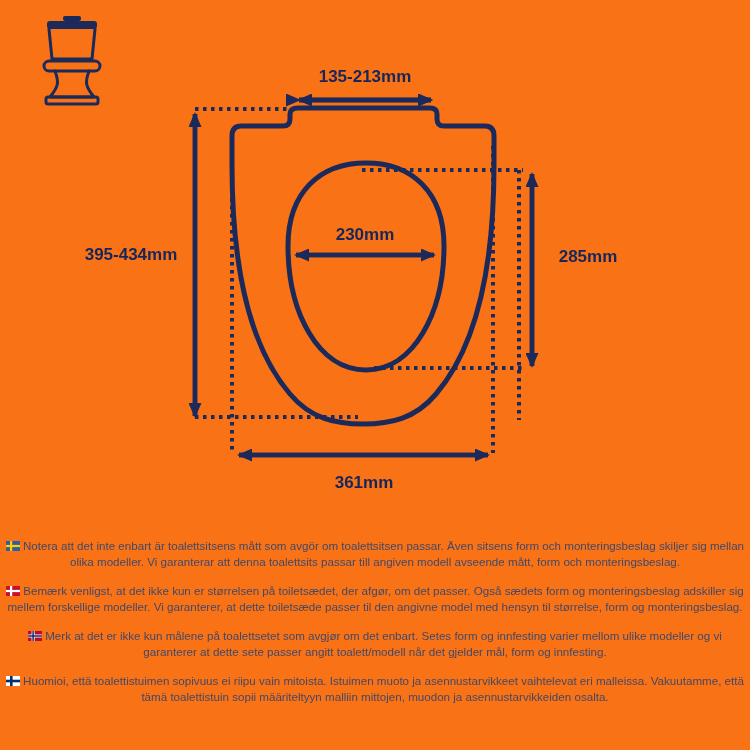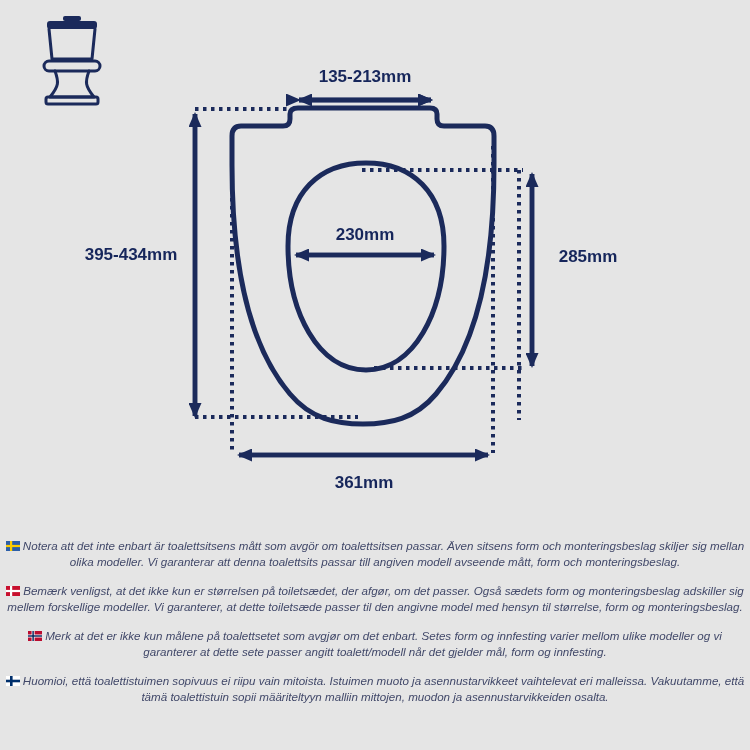--- a/index.html
+++ b/index.html
@@ -1,21 +1,21 @@
 <!DOCTYPE html>
 <html><head>
 <meta charset="utf-8">
 <style>
   * { margin: 0; padding: 0; box-sizing: border-box; }
   html, body { background: #ffffff; }
   .page {
     position: relative;
     width: 750px;
     height: 750px;
-    background: #e5e5e5;
+    background: #f97316;
     font-family: "Liberation Sans", "DejaVu Sans", sans-serif;
     overflow: hidden;
   }
   .toilet-icon-wrap {
     position: absolute;
     left: 38px;
     top: 12px;
     width: 68px;
     height: 102px;
   }
@@ -31,21 +31,20 @@
     font-weight: 700;
     font-size: 17px;
     fill: #16265B;
   }
   .notes {
     position: absolute;
     left: 0;
     top: 538px;
     width: 750px;
     padding: 0 5px;
-    font-style: italic;
   }
   .note {
     text-align: center;
     font-size: 11.6px;
     line-height: 16px;
     color: #414869;
     margin-bottom: 13px;
   }
   .flag {
     display: inline-block;

